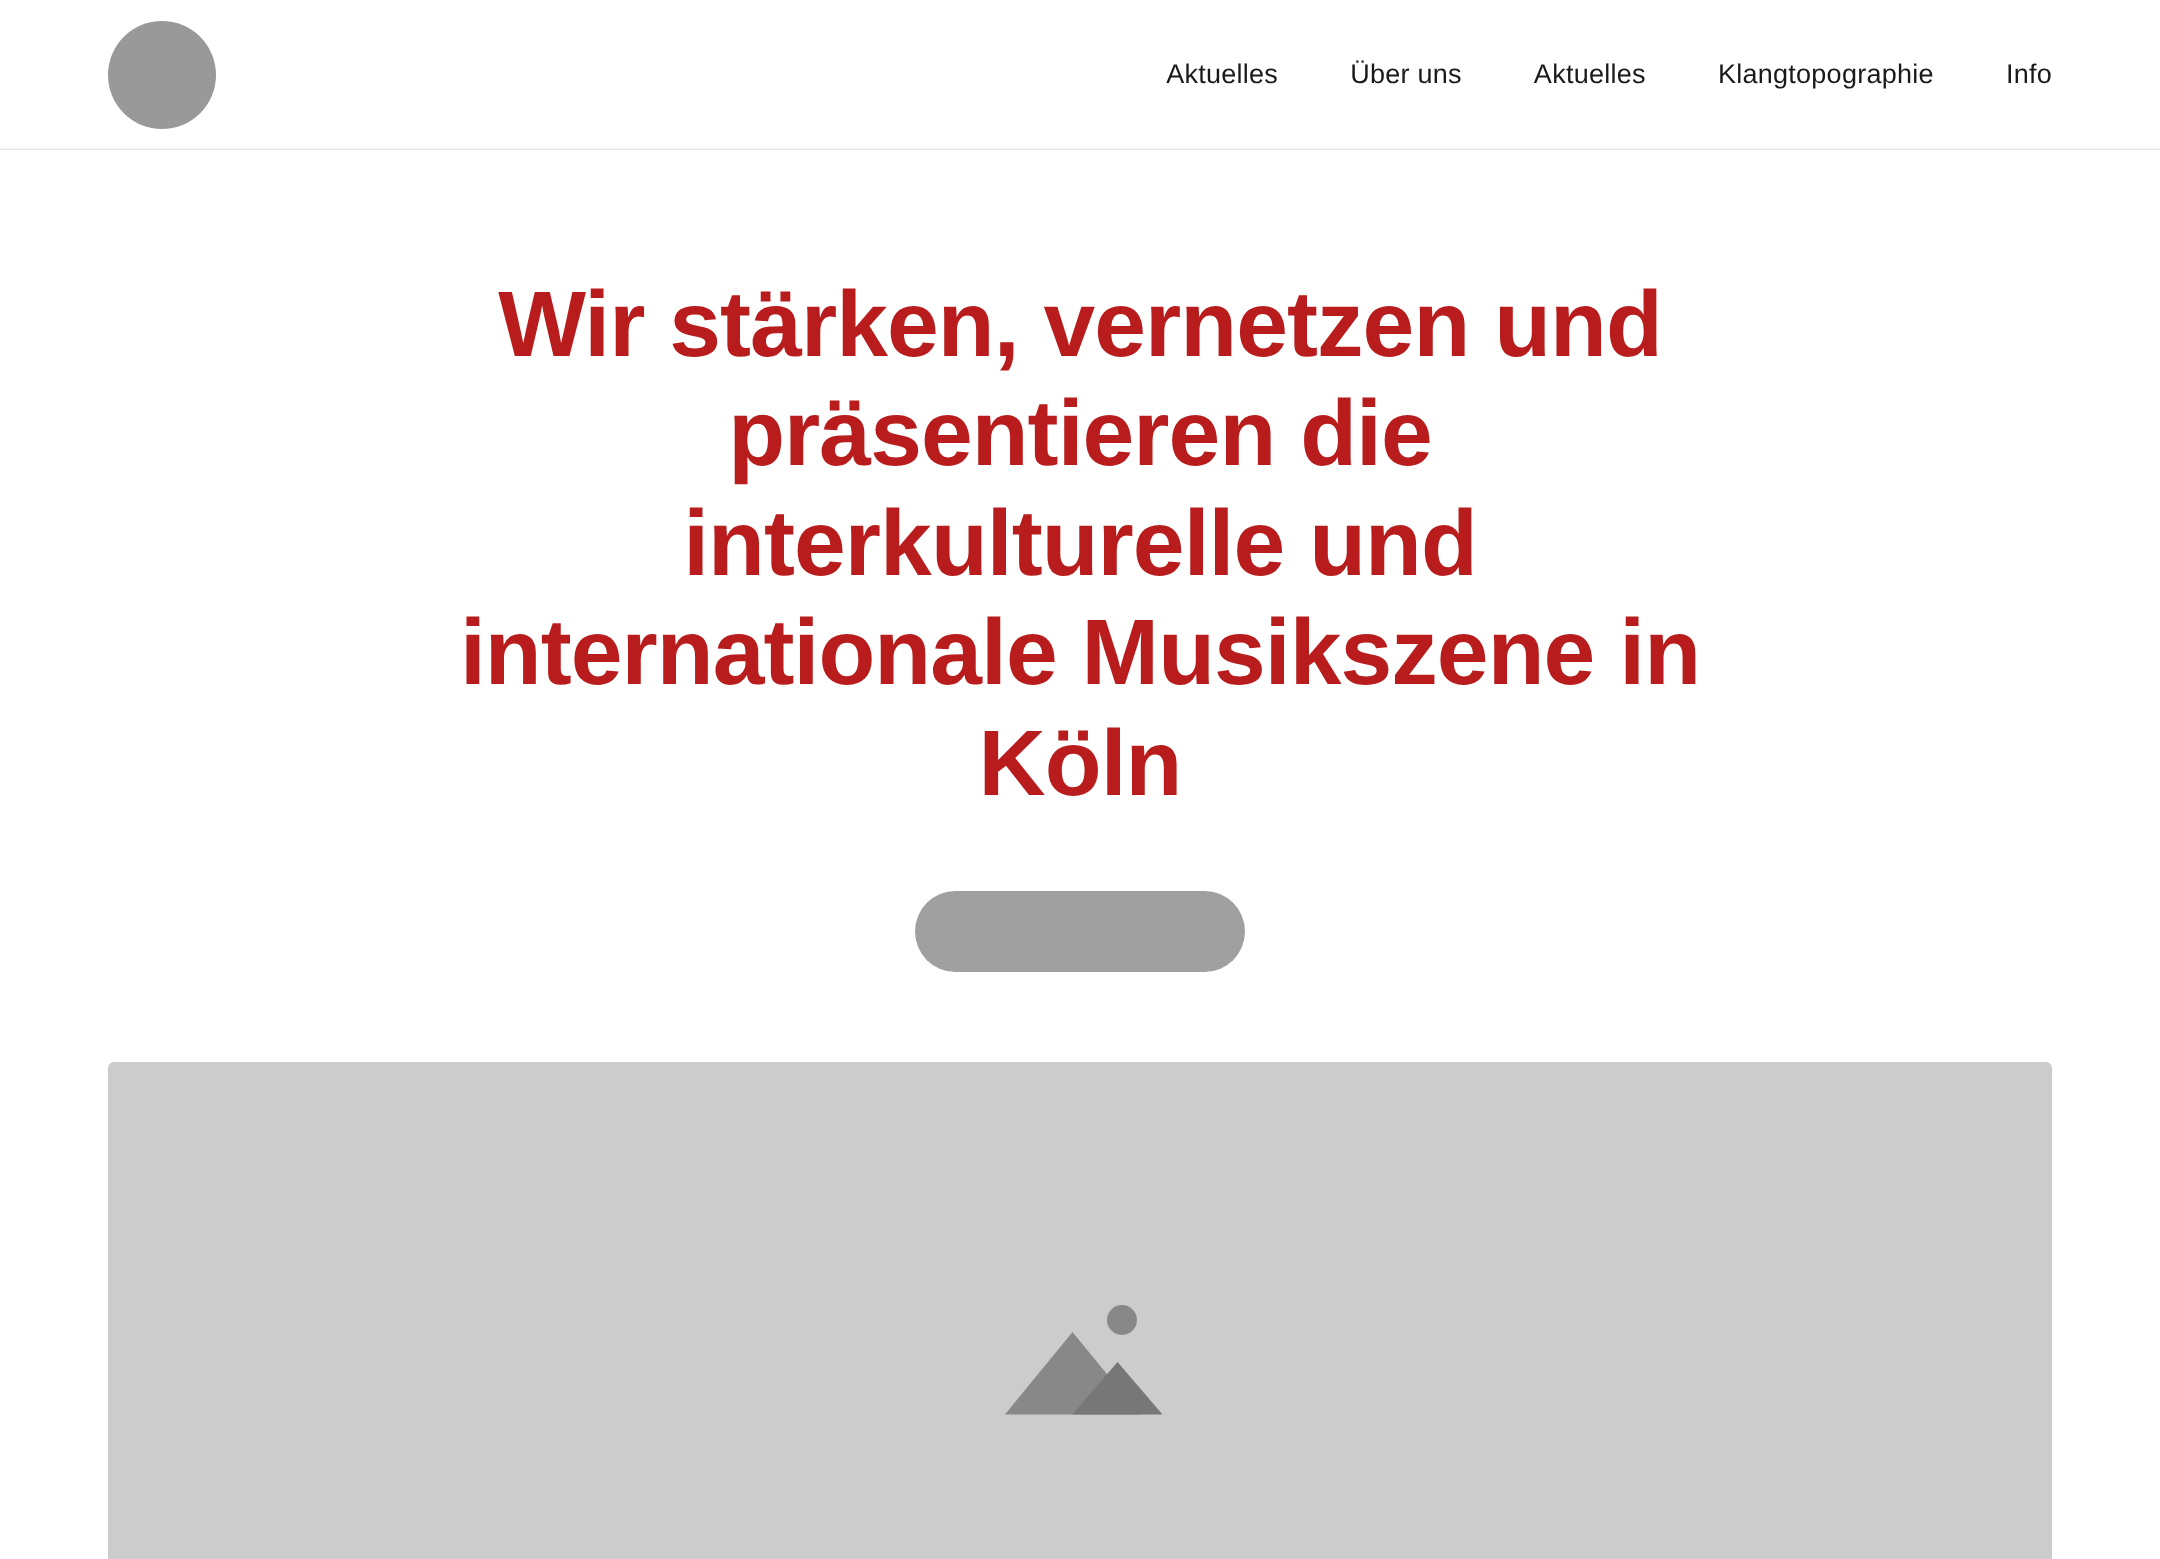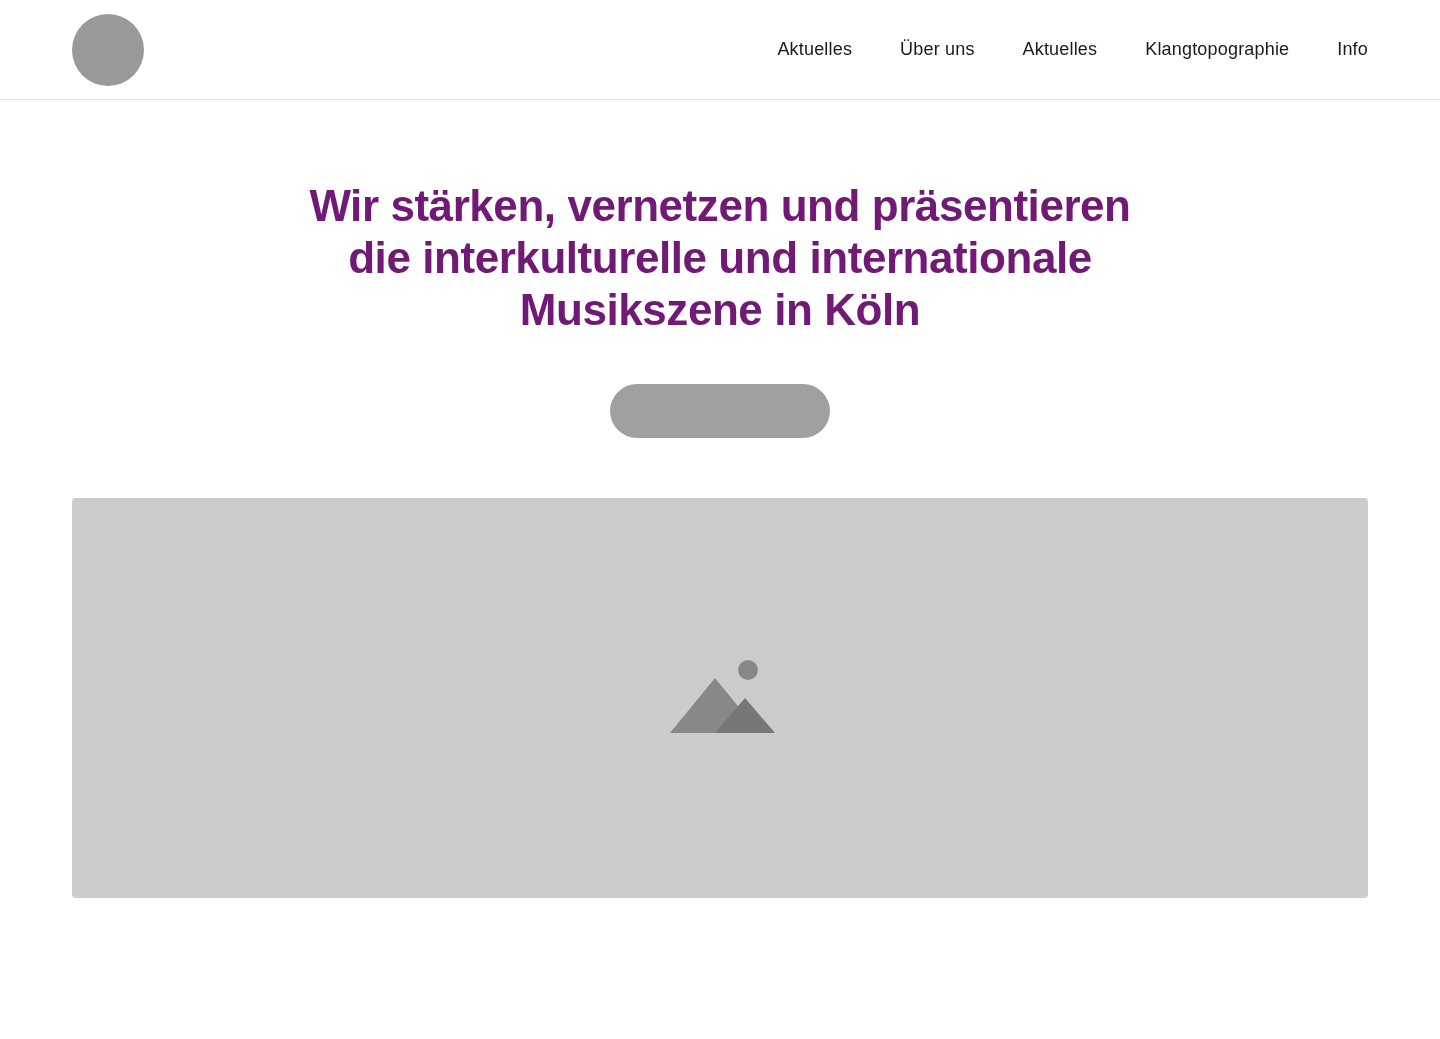--- a/index.html
+++ b/index.html
@@ -52,27 +52,27 @@
     
     .hero {
       display: flex;
       flex-direction: column;
       align-items: center;
       padding: 80px 72px 60px;
       text-align: center;
     }
 
     .hero-title {
-      font-size: 44px;
+      font-size: 62px;
       font-weight: 700;
       line-height: 1.18;
       letter-spacing: -0.01em;
       max-width: 860px;
       margin-bottom: 48px;
-      color: #701a75;
+      color: #b91c1c;
     }
 
     .hero-button {
       background: #a0a0a0;
       border: none;
       border-radius: 50px;
       width: 220px;
       height: 54px;
       cursor: pointer;
       display: block;

